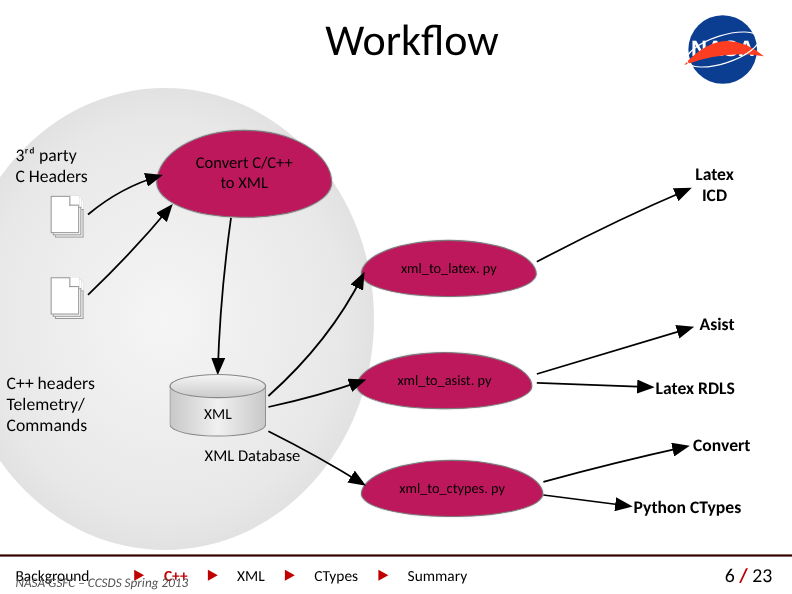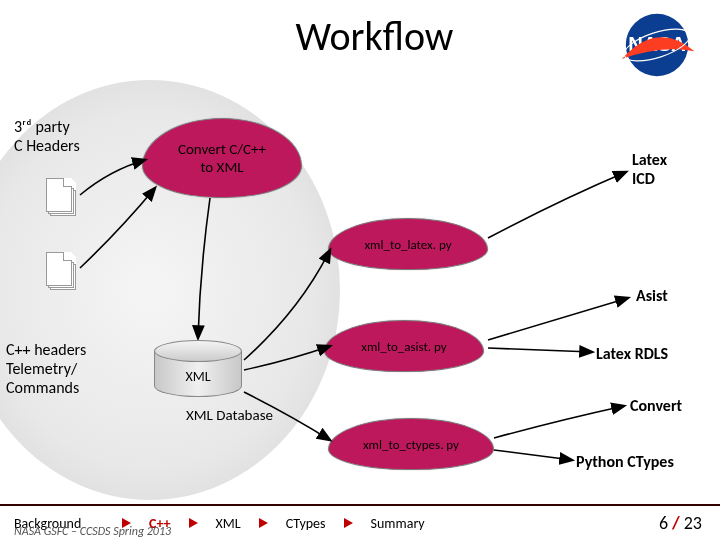--- a/index.html
+++ b/index.html
@@ -48,21 +48,21 @@
 
   <div class="title">Workflow</div>
 
   <svg class="logo" viewBox="0 0 100 84">
     <circle cx="50" cy="42" r="40" fill="#0b3d91"></circle>
     <text x="50" y="50" text-anchor="middle" fill="#fff" font-size="26" font-family="Arial" font-weight="bold">NASA</text>
     <path d="M 5 60 Q 50 10 98 50 Q 55 42 5 60" fill="#fc3d21"></path>
     <ellipse cx="50" cy="42" rx="44" ry="16" fill="none" stroke="#fff" stroke-width="1.4" transform="rotate(-18 50 42)"></ellipse>
   </svg>
 
-  <div class="label" style="left:14px; top:117px; white-space:pre;">3ʳᵈ party
+  <div class="label" style="left:14px; top:132px; white-space:pre;">3ʳᵈ party
 C Headers</div>
   <div class="doc-icon" style="left:46px; top:178px;">
     <div class="page p1"></div>
       <div class="page p2"></div>
       <div class="page p3"></div>
   </div>
   <div class="doc-icon" style="left:46px; top:252px;">
     <div class="page p1"></div>
       <div class="page p2"></div>
       <div class="page p3"></div>
@@ -79,21 +79,21 @@
   <div class="cloud small" style="left:328px; top:418px; width:166px; height:52px;">xml_to_ctypes. py</div>
 
   <div class="cylinder" style="left:154px; top:340px;">
     <div class="top"></div>
     <div class="body">
         <span>XML</span>
       </div>
   </div>
   <div class="caption" style="left:146px; top:406px;margin-left:40px;">XML Database</div>
 
-  <div class="label bold" style="left:632px; top:150px; white-space:pre; text-align:left;">Latex
+  <div class="label bold" style="left:632px; top:150px; white-space:pre; text-align:center;">Latex
 ICD</div>
   <div class="label bold" style="left:636px; top:286px;">Asist</div>
   <div class="label bold" style="left:596px; top:344px;">Latex RDLS</div>
   <div class="label bold" style="left:630px; top:396px;">Convert</div>
   <div class="label bold" style="left:576px; top:452px;">Python CTypes</div>
 
   <svg class="connectors">
     <defs>
       <marker id="ah" markerWidth="10" markerHeight="8" refX="8" refY="4" orient="auto">
         <path d="M0,0 L10,4 L0,8 z" fill="#000"></path>

